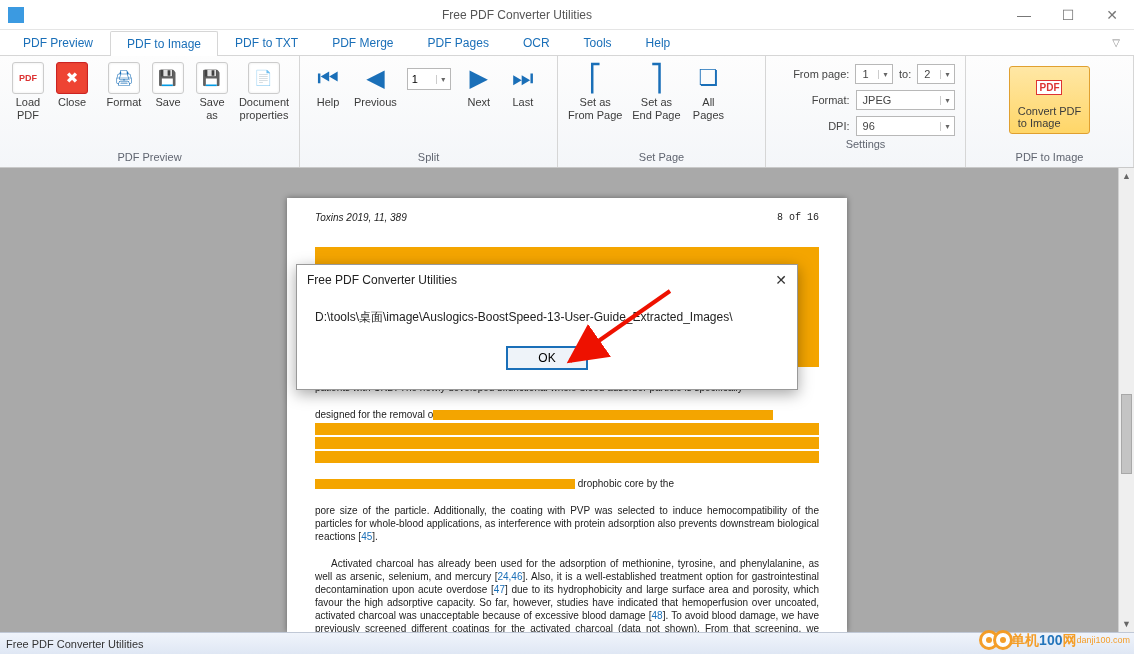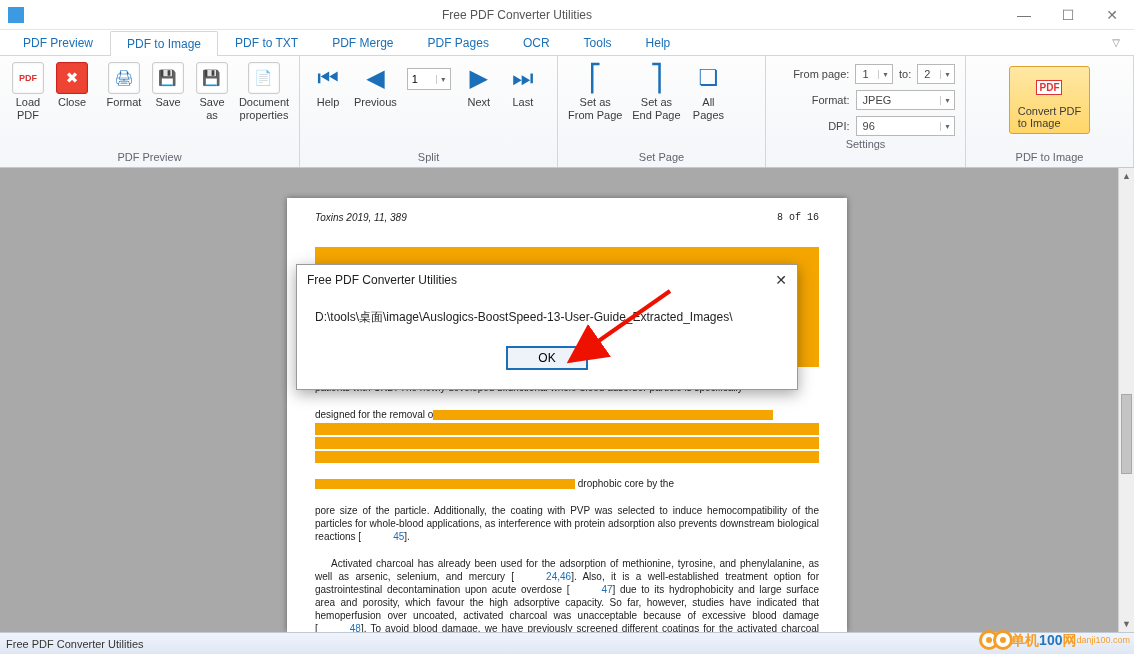--- a/index.html
+++ b/index.html
@@ -43,21 +43,21 @@
 .selectbox .dd { width:14px; text-align:center; border-left:1px solid #ccc; font-size:8px; color:#666; }
 
 .bigbtn { margin:6px; padding:4px 8px; border:1px solid #e0a030; background: linear-gradient(#ffe7a5,#ffd668); border-radius:3px; display:flex; flex-direction:column; align-items:center; font-size:11px; color:#3b3b3b; gap:2px; }
 
 .workspace { flex:1; position:relative; background:#a9a9a9; height: calc(654px - 30px - 26px - 112px - 22px); display:flex; justify-content:center; overflow:hidden; }
 .page { width:560px; margin-top: 30px; background:#fff; box-shadow: 0 0 6px rgba(0,0,0,.4); padding: 14px 28px; font-family: 'Times New Roman', serif; font-size: 10px; color:#222; position:relative; }
 .page-hdr { display:flex; justify-content:space-between; font-size:10px; font-style: italic; margin-bottom: 24px;}
 .hl { background:#f4a500; }
 .blk { height:12px; background:#f4a500; margin: 2px 0; }
 .page p { text-align:justify; line-height:13px; margin-top: 14px;}
-.ref { color:#1a6fb8;padding-left:32px; }
+.ref { color:#1a6fb8; }
 
 .scrollbar-v { position:absolute; right:0; top:0; bottom:0; width:16px; background:#efefef; border-left:1px solid #d0d0d0; display:flex; flex-direction:column; }
 .scrollbar-v .arrow { height:16px; display:flex; align-items:center; justify-content:center; font-size:9px; color:#666; }
 .scrollbar-v .track { flex:1; position:relative; }
 .scrollbar-v .thumb { position:absolute; left:2px; right:2px; top:210px; height:80px; background:#c4c4c4; border:1px solid #a8a8a8; }
 
 .statusbar { height:22px; background:linear-gradient(#f0f4fb,#dfe7f4); border-top:1px solid #c0c8d6; font-size:11px; color:#333; display:flex; align-items:center; padding:0 6px; }
 
 .overlay-arrow { position:absolute; left:555px; top:286px; pointer-events:none; z-index: 20; }
 

